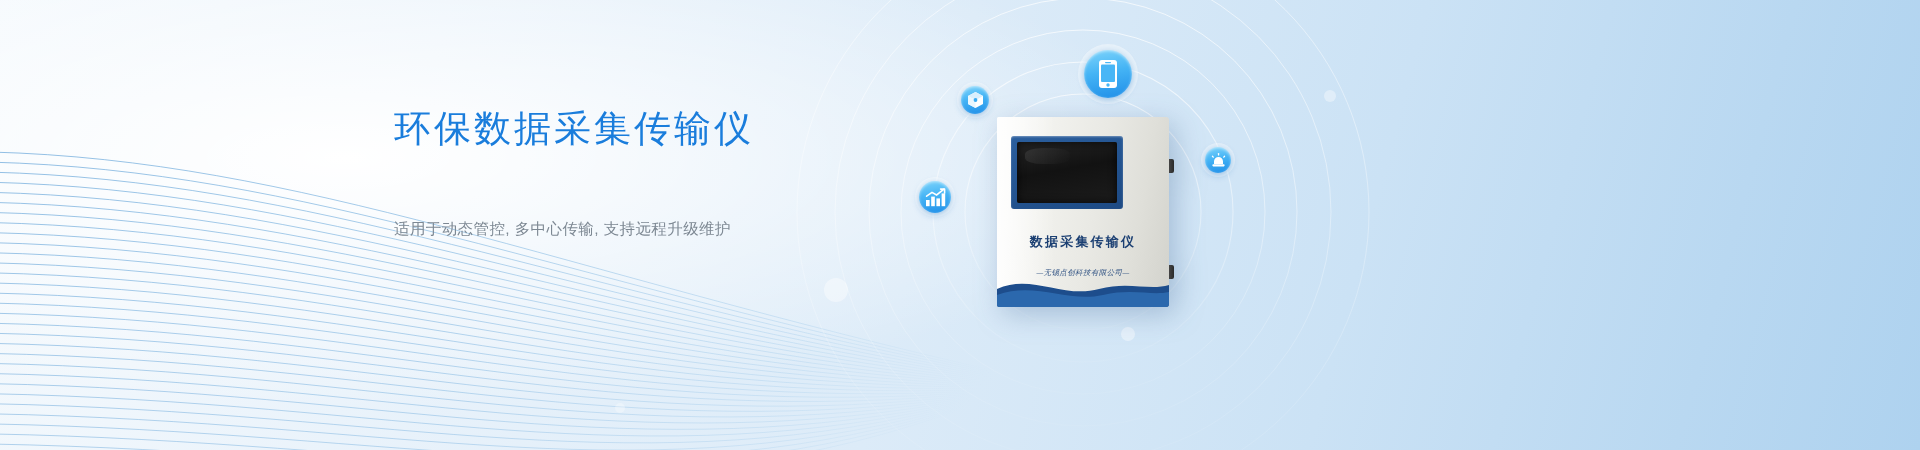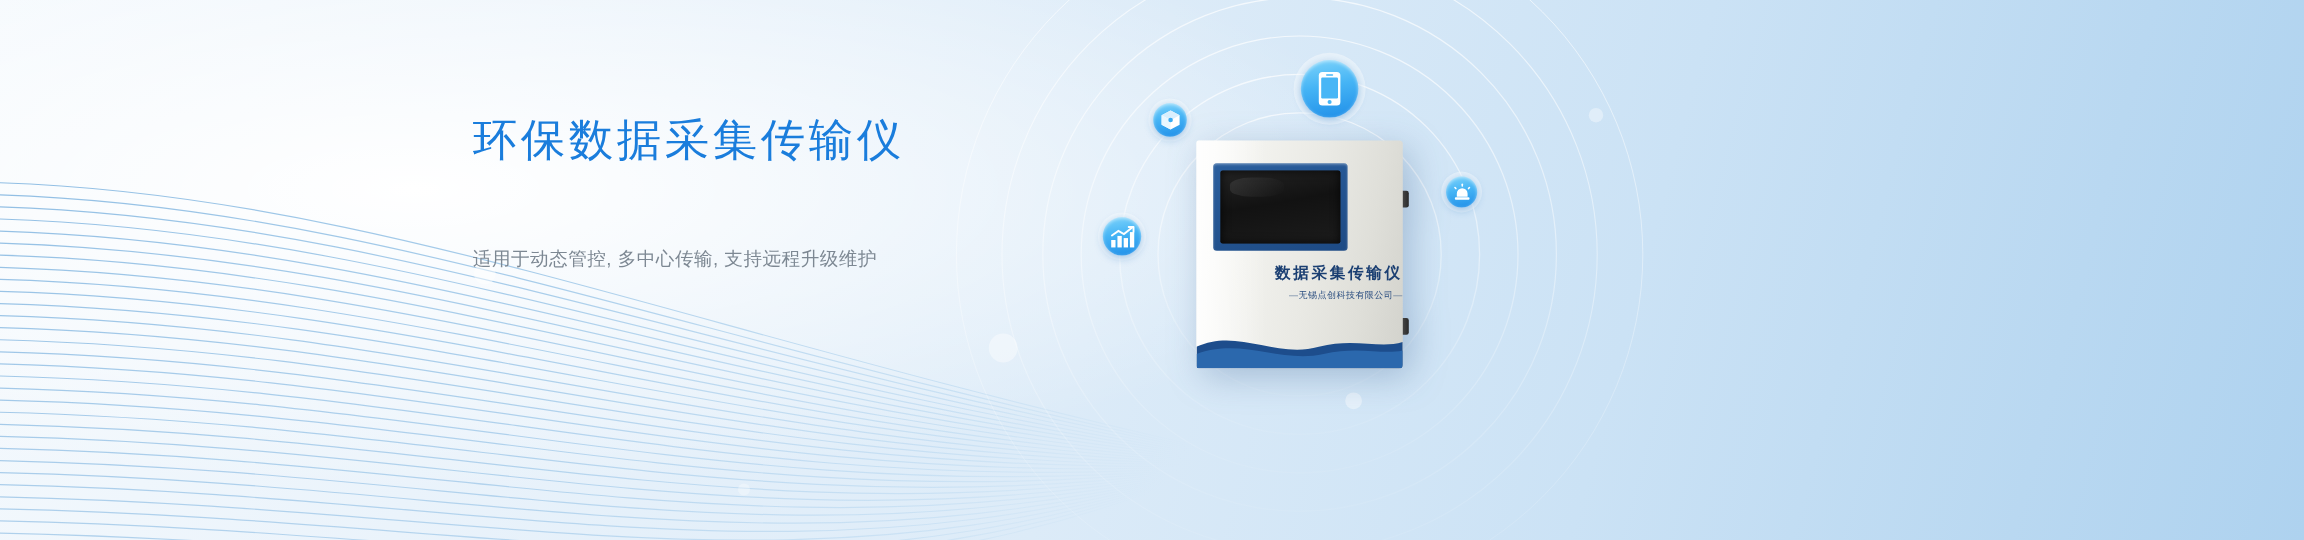--- a/index.html
+++ b/index.html
@@ -14,21 +14,21 @@
       radial-gradient(ellipse 70% 90% at 18% 35%, #ffffff 0%, rgba(255,255,255,0) 62%),
       linear-gradient(105deg,#f4f9fd 0%, #eaf3fb 22%, #dcebf8 48%, #cbe2f5 70%, #b9d8f1 88%, #aed2ef 100%);
   }
   .layer { position:absolute; inset:0; }
   svg.layer { display:block; }
 
   
   #copy { position:absolute; left:394px; top:96px; width:520px; }
   #title {
     font-size:37px; line-height:1.15; letter-spacing:3px;
-    color:#1a7ddc; font-weight:400; white-space:nowrap;
+    color:#1a7ddc; font-weight:400; white-space:nowrap;margin-top:12px;
   }
   #sublist { margin-top:63px; }
   .subline {
     font-size:15.5px; line-height:29px; color:#7d8893;
     letter-spacing:.4px; white-space:nowrap;
   }
 
   
   #device {
     position:absolute; left:997px; top:117px; width:172px; height:190px;
@@ -55,30 +55,30 @@
     background:linear-gradient(170deg,#242424,#121212 45%,#1c1c1c 100%);
     border-radius:2px;
     box-shadow:inset 0 0 8px rgba(0,0,0,.8);
   }
   #lcd::after{
     content:""; position:absolute; left:8%; top:10%; width:45%; height:26%;
     background:linear-gradient(120deg,rgba(255,255,255,.09),rgba(255,255,255,0));
     border-radius:40%;
   }
   #dev-label {
-    position:absolute; left:0; right:0; top:102px; text-align:right;
+    position:absolute; left:0; right:0; top:116px; text-align:center;
   }
   #dev-name {
     font-family:"Liberation Serif","DejaVu Serif",serif;
     font-size:13px; font-weight:700; color:#1b3f72; letter-spacing:2.2px;
   }
   #dev-company {
-    margin-top:4px;
+    margin-top:17px;
     font-family:"Liberation Serif","DejaVu Serif",serif;
-    font-size:7.5px; color:#2c4f80; letter-spacing:.4px;
+    font-size:7.5px; color:#2c4f80; letter-spacing:.4px;font-style:italic;
   }
   #wave { position:absolute; left:0; bottom:0; width:100%; height:48px; }
   
   .nub {
     position:absolute; right:-5px; width:6px; height:14px;
     background:linear-gradient(90deg,#4a4a4a,#2a2a2a);
     border-radius:0 2px 2px 0;
   }
 
   

